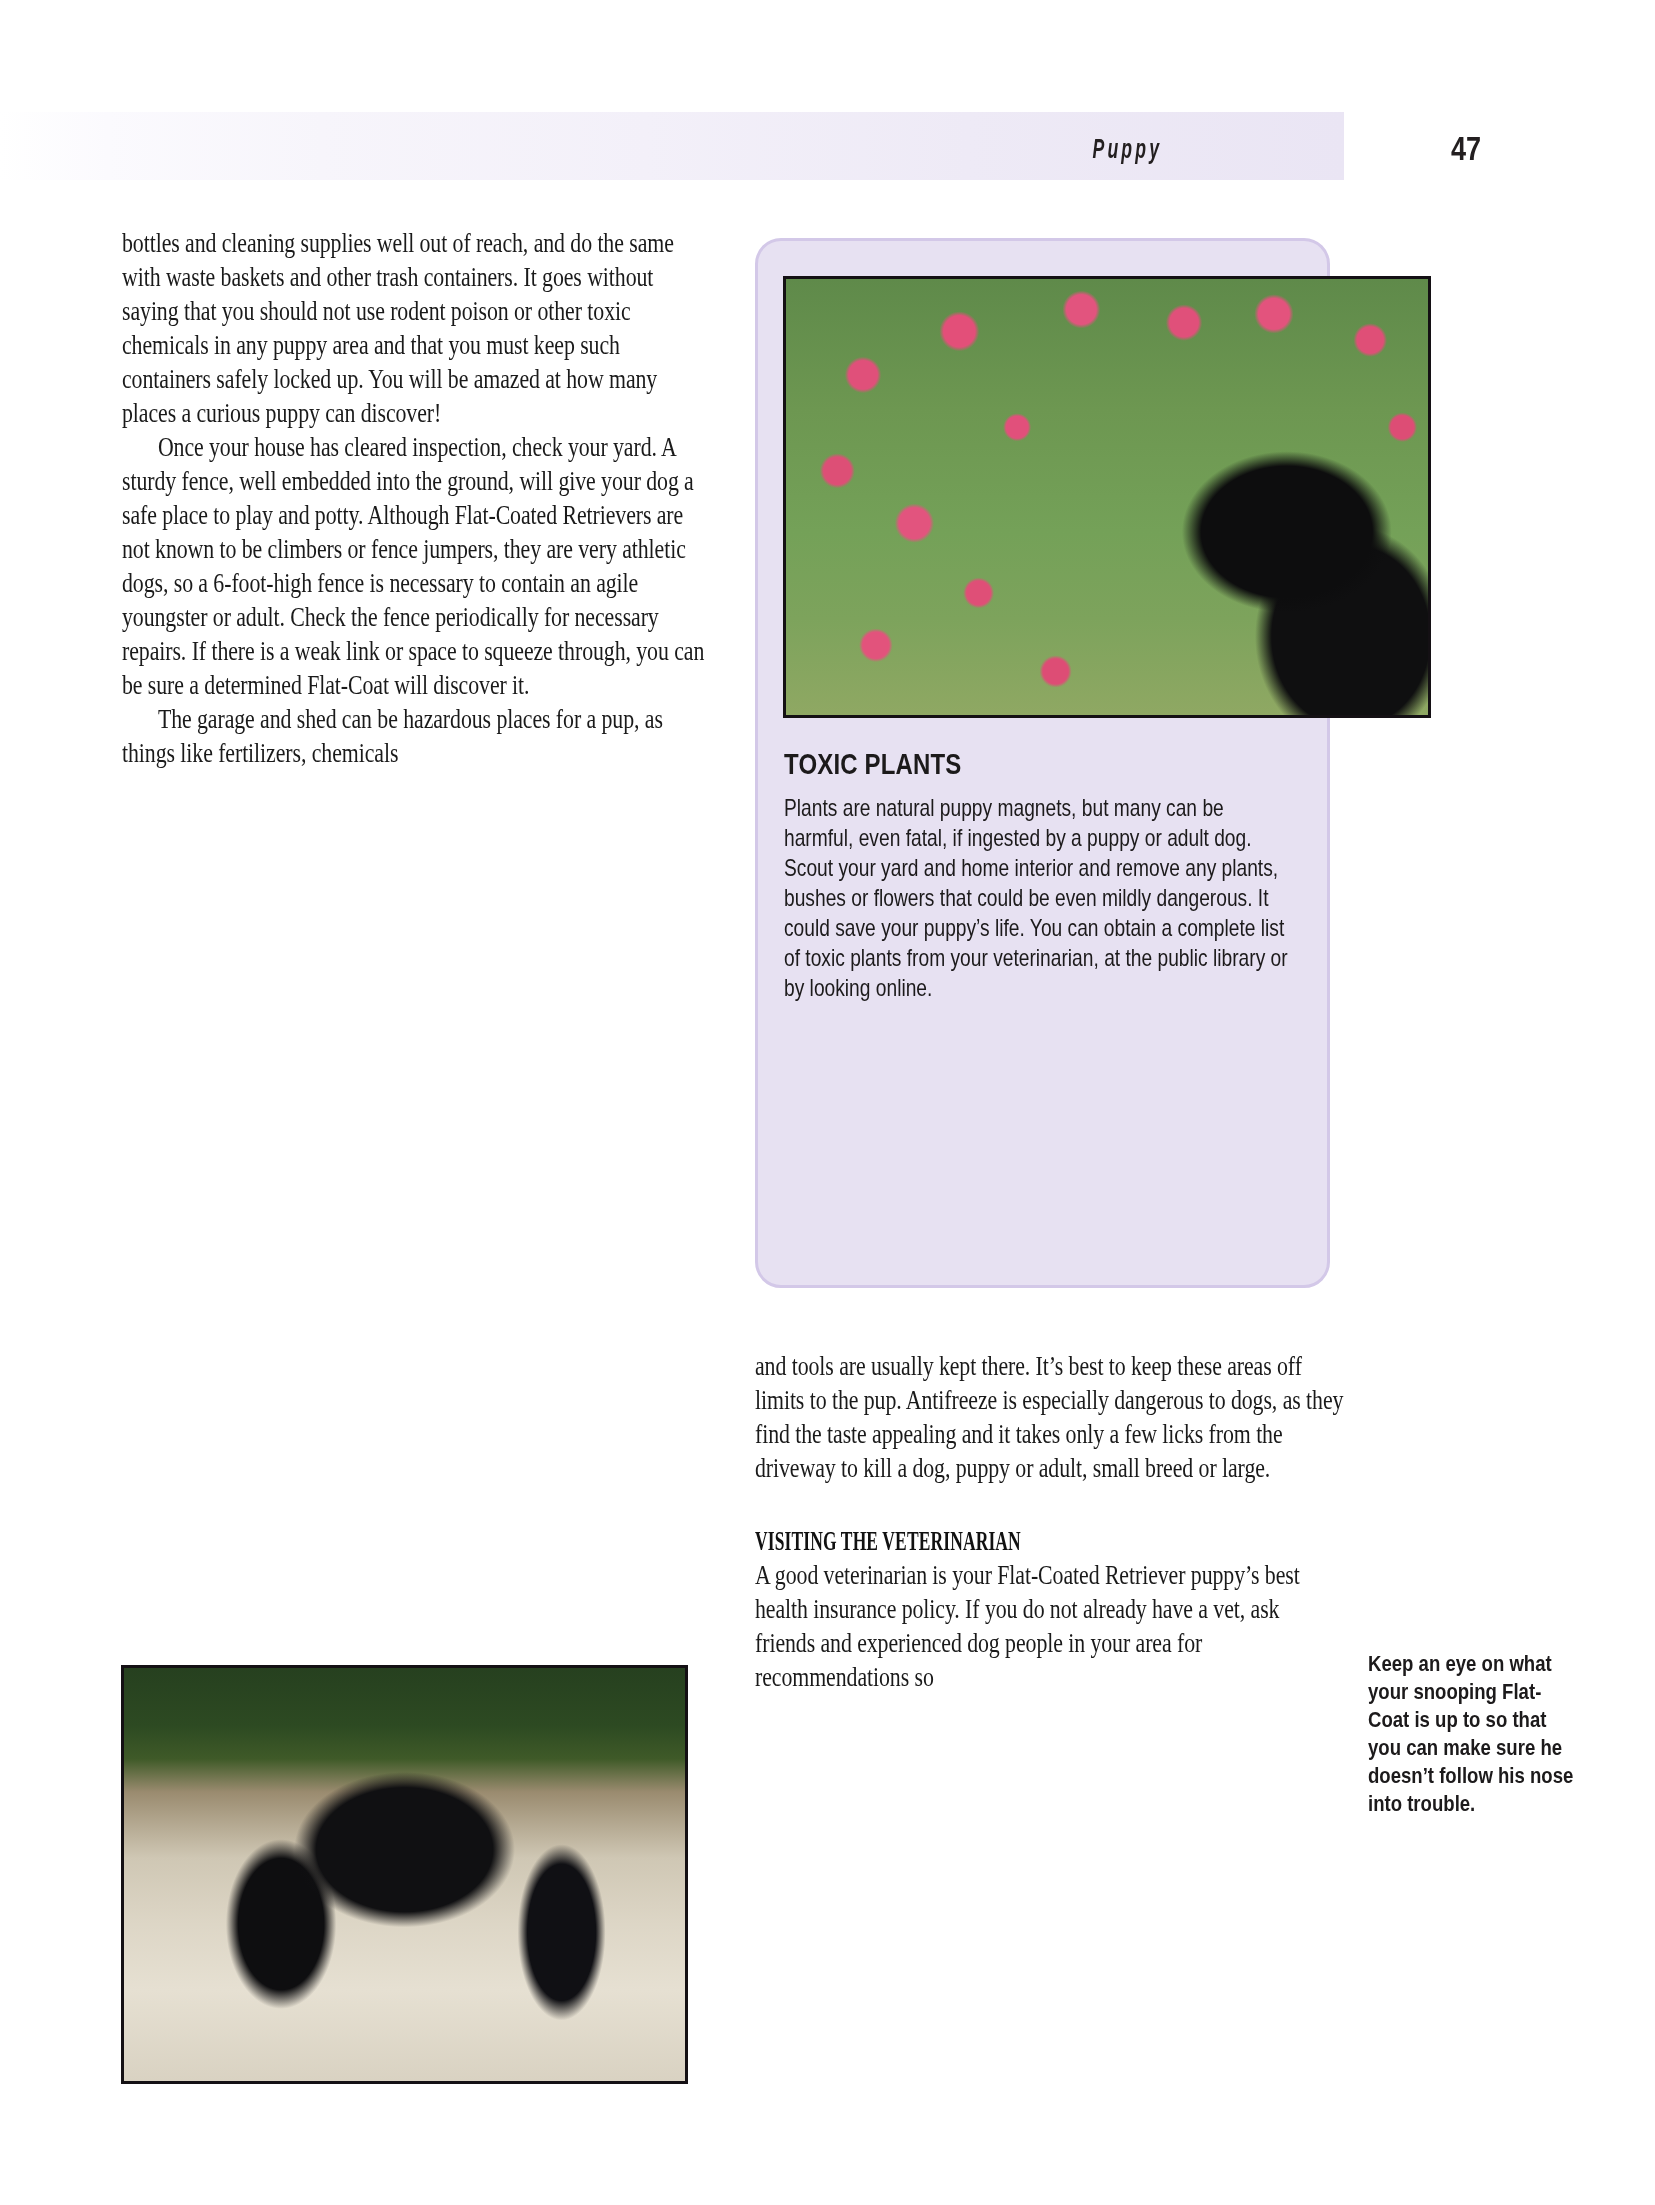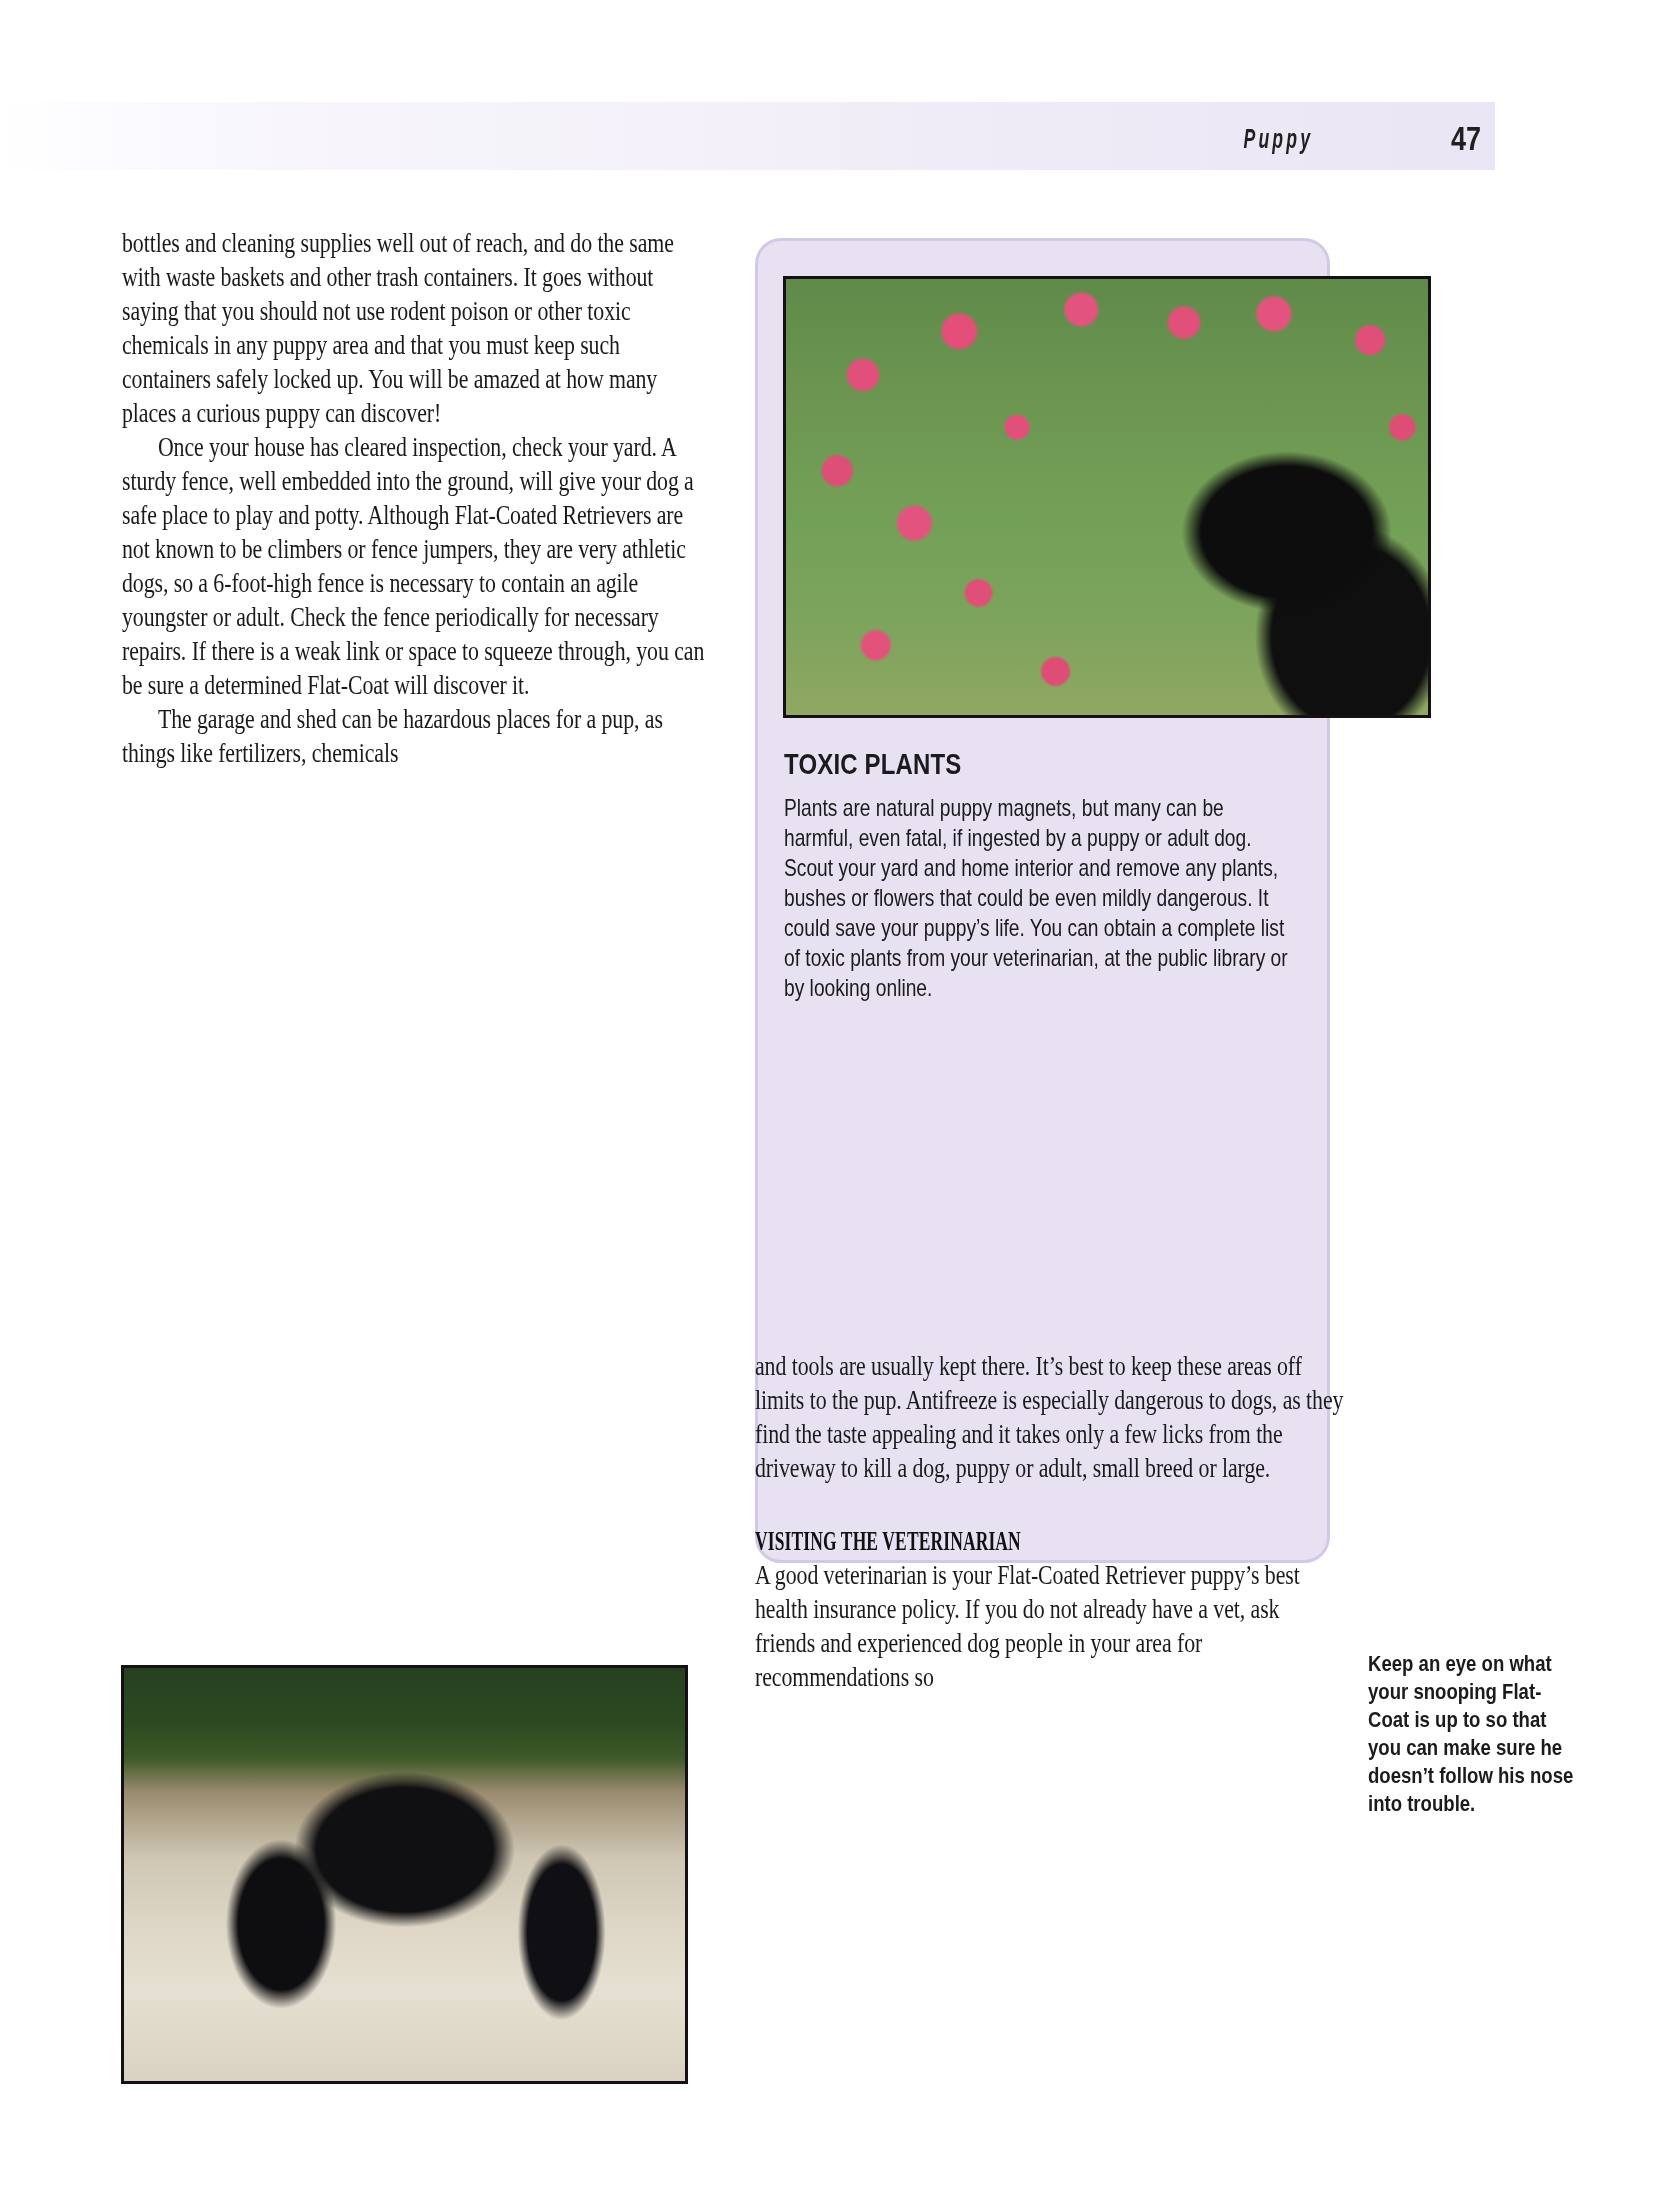--- a/index.html
+++ b/index.html
@@ -12,22 +12,22 @@
     height: 2205px;
     position: relative;
     font-family: "Liberation Serif", serif;
     overflow: hidden;
   }
 
   
   #page-header {
     position: absolute;
     left: 0;
-    top: 102px;
-    width: 1495px;
+    top: 112px;
+    width: 1344px;
     height: 68px;
     background: linear-gradient(to right,
                 #ffffff 0%,
                 #fbfafe 8%,
                 #f7f5fb 24%,
                 #f3f0f9 48%,
                 #eeeaf6 72%,
                 #eae5f4 100%);
   }
   #header-title {
@@ -96,21 +96,21 @@
     white-space: nowrap;
   }
   .heading-gap { height: 40px; }
 
   
   #toxic-card {
     position: absolute;
     left: 755px;
     top: 238px;
     width: 575px;
-    height: 1325px;
+    height: 1050px;
     background: #e7e1f2;
     border: 3.2px solid #d3c8e8;
     border-radius: 26px;
     box-sizing: border-box;
   }
   #toxic-card-inner {
     position: absolute;
     left: 26px;
     top: 506px;
     width: 511px;

